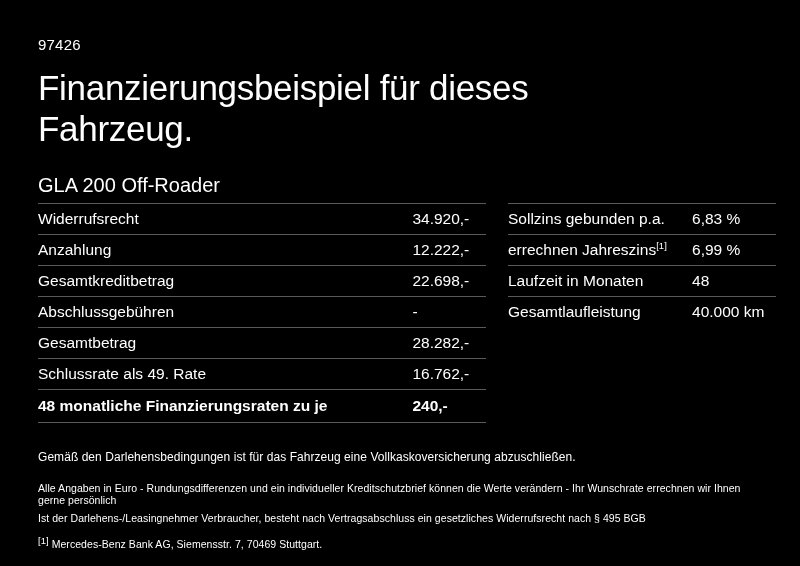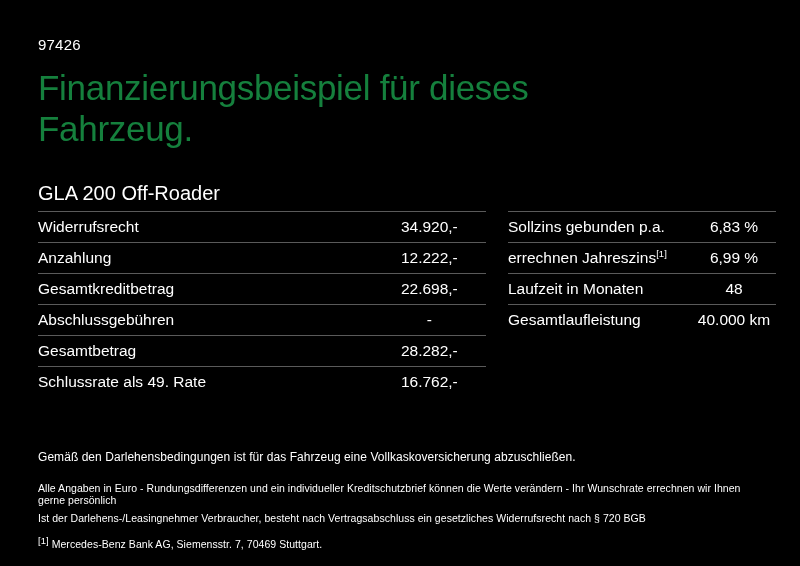--- a/index.html
+++ b/index.html
@@ -26,22 +26,22 @@
     font-size: 15px;
     letter-spacing: 0.2px;
     color: #ffffff;
     margin: 4px 0 14px 0;
   }
   .headline {
     font-size: 35px;
     line-height: 1.18;
     font-weight: 400;
     letter-spacing: -0.3px;
-    color: #15803d;
-    margin: 0 0 32px 0;
+    color: #ffffff;
+    margin: 0 0 24px 0;
     max-width: 560px;
   }
   .model {
     font-size: 20px;
     color: #ffffff;
     margin: 0 0 2px 0;
     padding-bottom: 4px;
   }
   .columns {
     display: flex;
@@ -69,21 +69,21 @@
   table.fin td {
     font-size: 15.5px;
     padding: 6px 0 6px 0;
     vertical-align: baseline;
     color: #ffffff;
   }
   table.fin td.label {
     text-align: left;
   }
   table.fin td.value {
-    text-align: center;
+    text-align: left;
     white-space: nowrap;
   }
   tr.highlight {
     border-top: 1px solid #5a5a5a !important;
     border-bottom: 1px solid #5a5a5a;
   }
   tr.highlight td {
     font-weight: bold;
     padding-top: 7px;
     padding-bottom: 7px;
@@ -152,20 +152,24 @@
             <td class="value">-</td>
           </tr>
           <tr>
             <td class="label">Gesamtbetrag</td>
             <td class="value">28.282,-</td>
           </tr>
           <tr>
             <td class="label">Schlussrate als 49. Rate</td>
             <td class="value">16.762,-</td>
           </tr>
+          <tr class="highlight">
+            <td class="label">48 monatliche Finanzierungsraten zu je</td>
+            <td class="value">240,-</td>
+          </tr>
         </tbody>
       </table>
     </div>
 
     <div class="col-right">
       <table class="fin">
         <tbody>
           <tr>
             <td class="label"><span>Sollzins gebunden p.a.</span></td>
             <td class="value">6,83 %</td>
@@ -184,17 +188,17 @@
           </tr>
         </tbody>
       </table>
     </div>
 
   </div>
 
   <div class="footnotes">
     <div class="fn-bold">Gemäß den Darlehensbedingungen ist für das Fahrzeug eine Vollkaskoversicherung abzuschließen.</div>
     <div class="fn">Alle Angaben in Euro - Rundungsdifferenzen und ein individueller Kreditschutzbrief können die Werte verändern - Ihr Wunschrate errechnen wir Ihnen gerne persönlich</div>
-    <div class="fn">Ist der Darlehens-/Leasingnehmer Verbraucher, besteht nach Vertragsabschluss ein gesetzliches Widerrufsrecht nach § 720 BGB</div>
+    <div class="fn">Ist der Darlehens-/Leasingnehmer Verbraucher, besteht nach Vertragsabschluss ein gesetzliches Widerrufsrecht nach § 495 BGB</div>
     <div class="fn-last"><span class="sup">[1]</span> <span>Mercedes-Benz Bank AG, Siemensstr. 7, 70469 Stuttgart.</span></div>
   </div>
 
 </div>
 
 </body></html>

